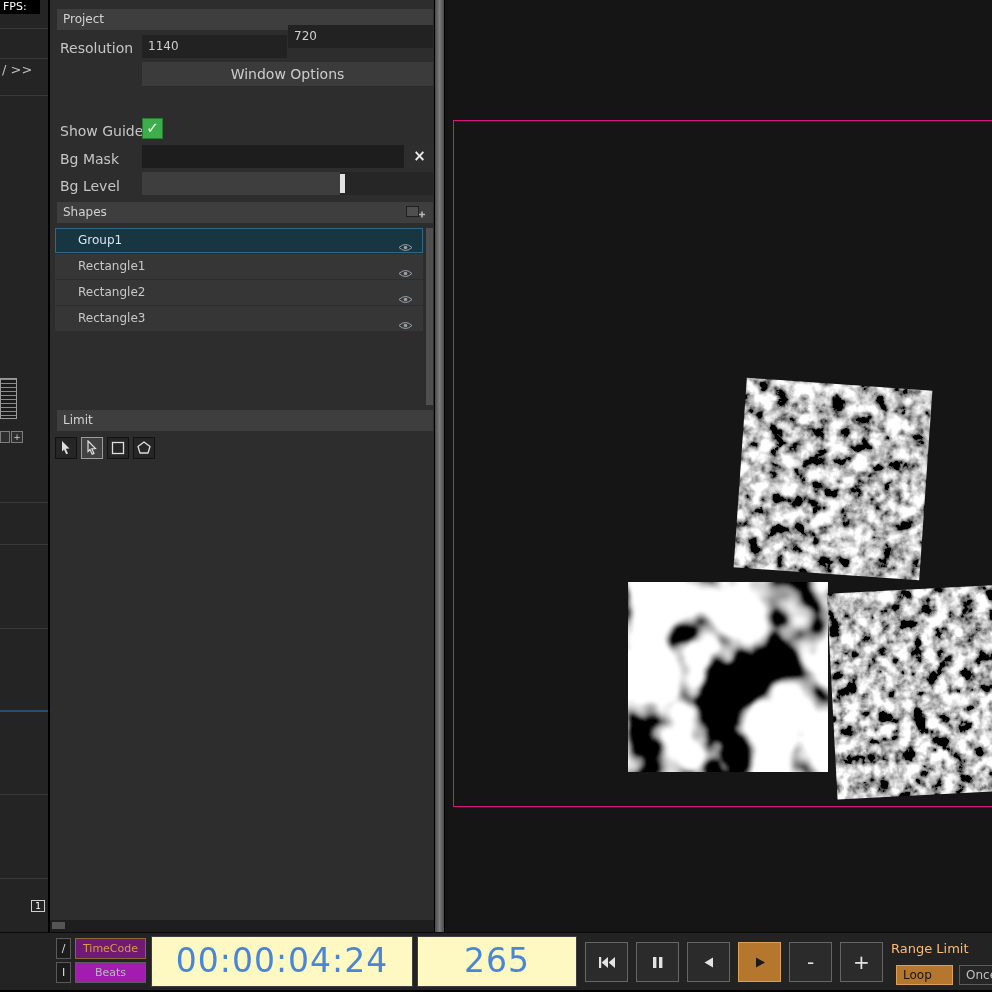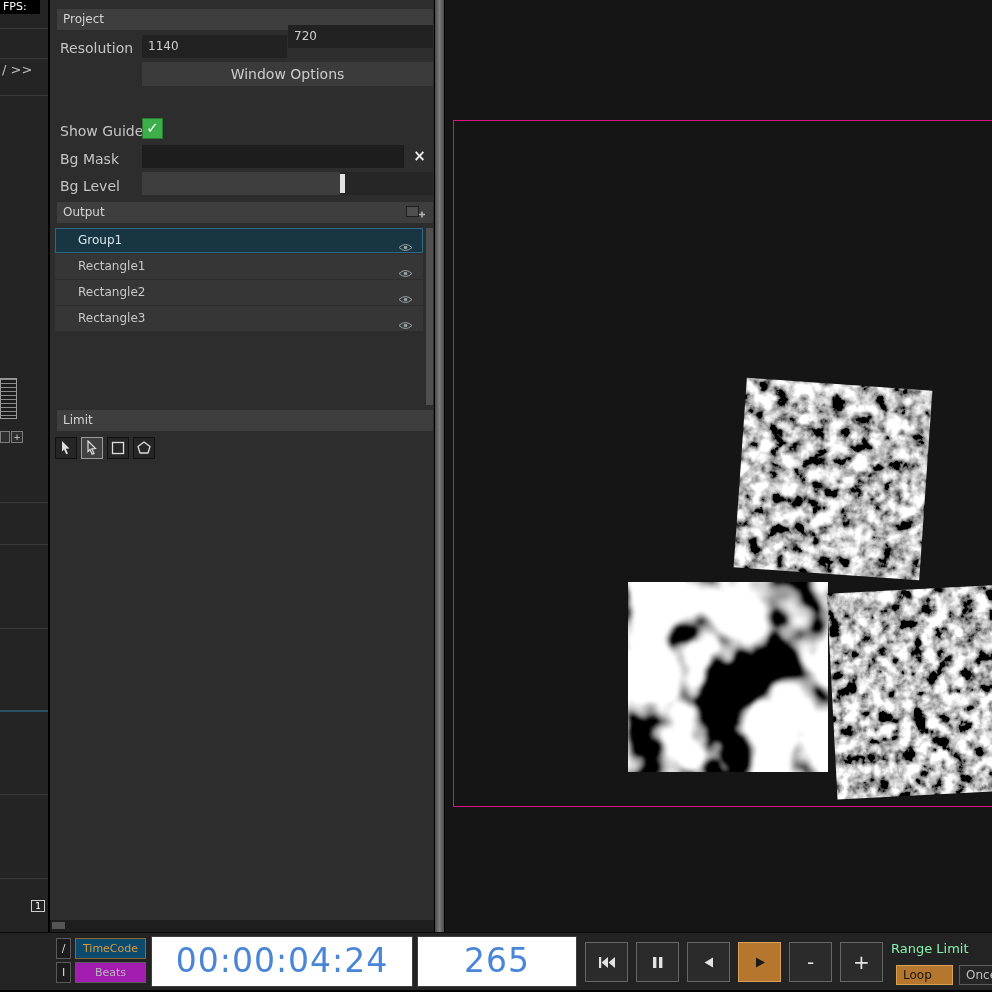--- a/index.html
+++ b/index.html
@@ -68,30 +68,30 @@
   .quad{position:absolute;}
   .quad svg{display:block;}
 
   
   .timeline{position:absolute;left:0;top:932px;width:992px;height:58px;background:#232323;
        border-top:1px solid #0a0a0a;}
   .tiny-btn{position:absolute;left:56px;width:15px;height:21px;background:#1c1c1c;
        border:1px solid #5a5a5a;color:#ddd;font-size:11px;line-height:19px;text-align:center;}
   .mode-btn{position:absolute;left:75px;width:71px;height:21px;background:#a21caf;
        border:1px solid #5c5c5c;color:#b9b9b9;font-size:11px;line-height:19px;text-align:center;}
-  .mode-btn.active{color:#d89a40;border-color:#8a6a32;background:#0c4a6e;}
-  .display{position:absolute;top:3px;height:51px;background:#ffffff;border:1px solid #3e3e3e;
+  .mode-btn.active{color:#d89a40;border-color:#8a6a32;background:#701a75;}
+  .display{position:absolute;top:3px;height:51px;background:#fef9c3;border:1px solid #3e3e3e;
        color:#4a86d8;font-size:33px;line-height:48px;text-align:center;letter-spacing:1px;}
   .tl-btn{position:absolute;top:9px;width:43px;height:40px;background:#2b2b2b;
        border:1px solid #666;color:#e3e3e3;display:flex;align-items:center;justify-content:center;}
   .tl-btn svg *{fill:#e3e3e3;}
   .tl-btn.active{background:#b5762e;border-color:#d9a058;}
   .tl-btn.active svg *{fill:#1a1a1a;}
   .tl-btn .pm{font-size:20px;line-height:20px;}
-  .range-lbl{position:absolute;left:891px;top:8px;color:#86efac;font-size:13px;}
+  .range-lbl{position:absolute;left:891px;top:8px;color:#fdba74;font-size:13px;}
   .loop-btn{position:absolute;top:32px;height:20px;font-size:12px;line-height:18px;
        text-align:left;padding-left:6px;background:#262626;border:1px solid #5c5c5c;color:#c0c0c0;}
   .loop-btn.active{background:#b5762e;color:#161616;border-color:#d9a058;}
 </style>
 </head>
 <body>
 
 <div id="app">
 
   <svg width="0" height="0" style="position:absolute">
@@ -165,21 +165,21 @@
     <div class="clearbtn">
       <span>×</span>
     </div>
 
     <div class="lbl" style="left:10px;top:178px">Bg Level</div>
     <div class="slider">
       <div class="slider-fill" style="width: 68%;"></div>
       <div class="slider-thumb" style="left: 68%;"></div>
     </div>
 
-    <div class="hdr" style="top:202px">Output</div>
+    <div class="hdr" style="top:202px">Shapes</div>
     <div class="addshape">
       <svg width="22" height="19">
         <rect x="1.5" y="3.5" width="12" height="10" fill="#4f4f4f" stroke="#1f1f1f"></rect>
         <path d="M14 11.5 h6 M17 8.5 v6" stroke="#b5b5b5" stroke-width="1.6" fill="none"></path>
       </svg>
     </div>
 
     <div class="shape-row selected" style="top:228px">
       <span>Group1</span>
       <span class="eye">

